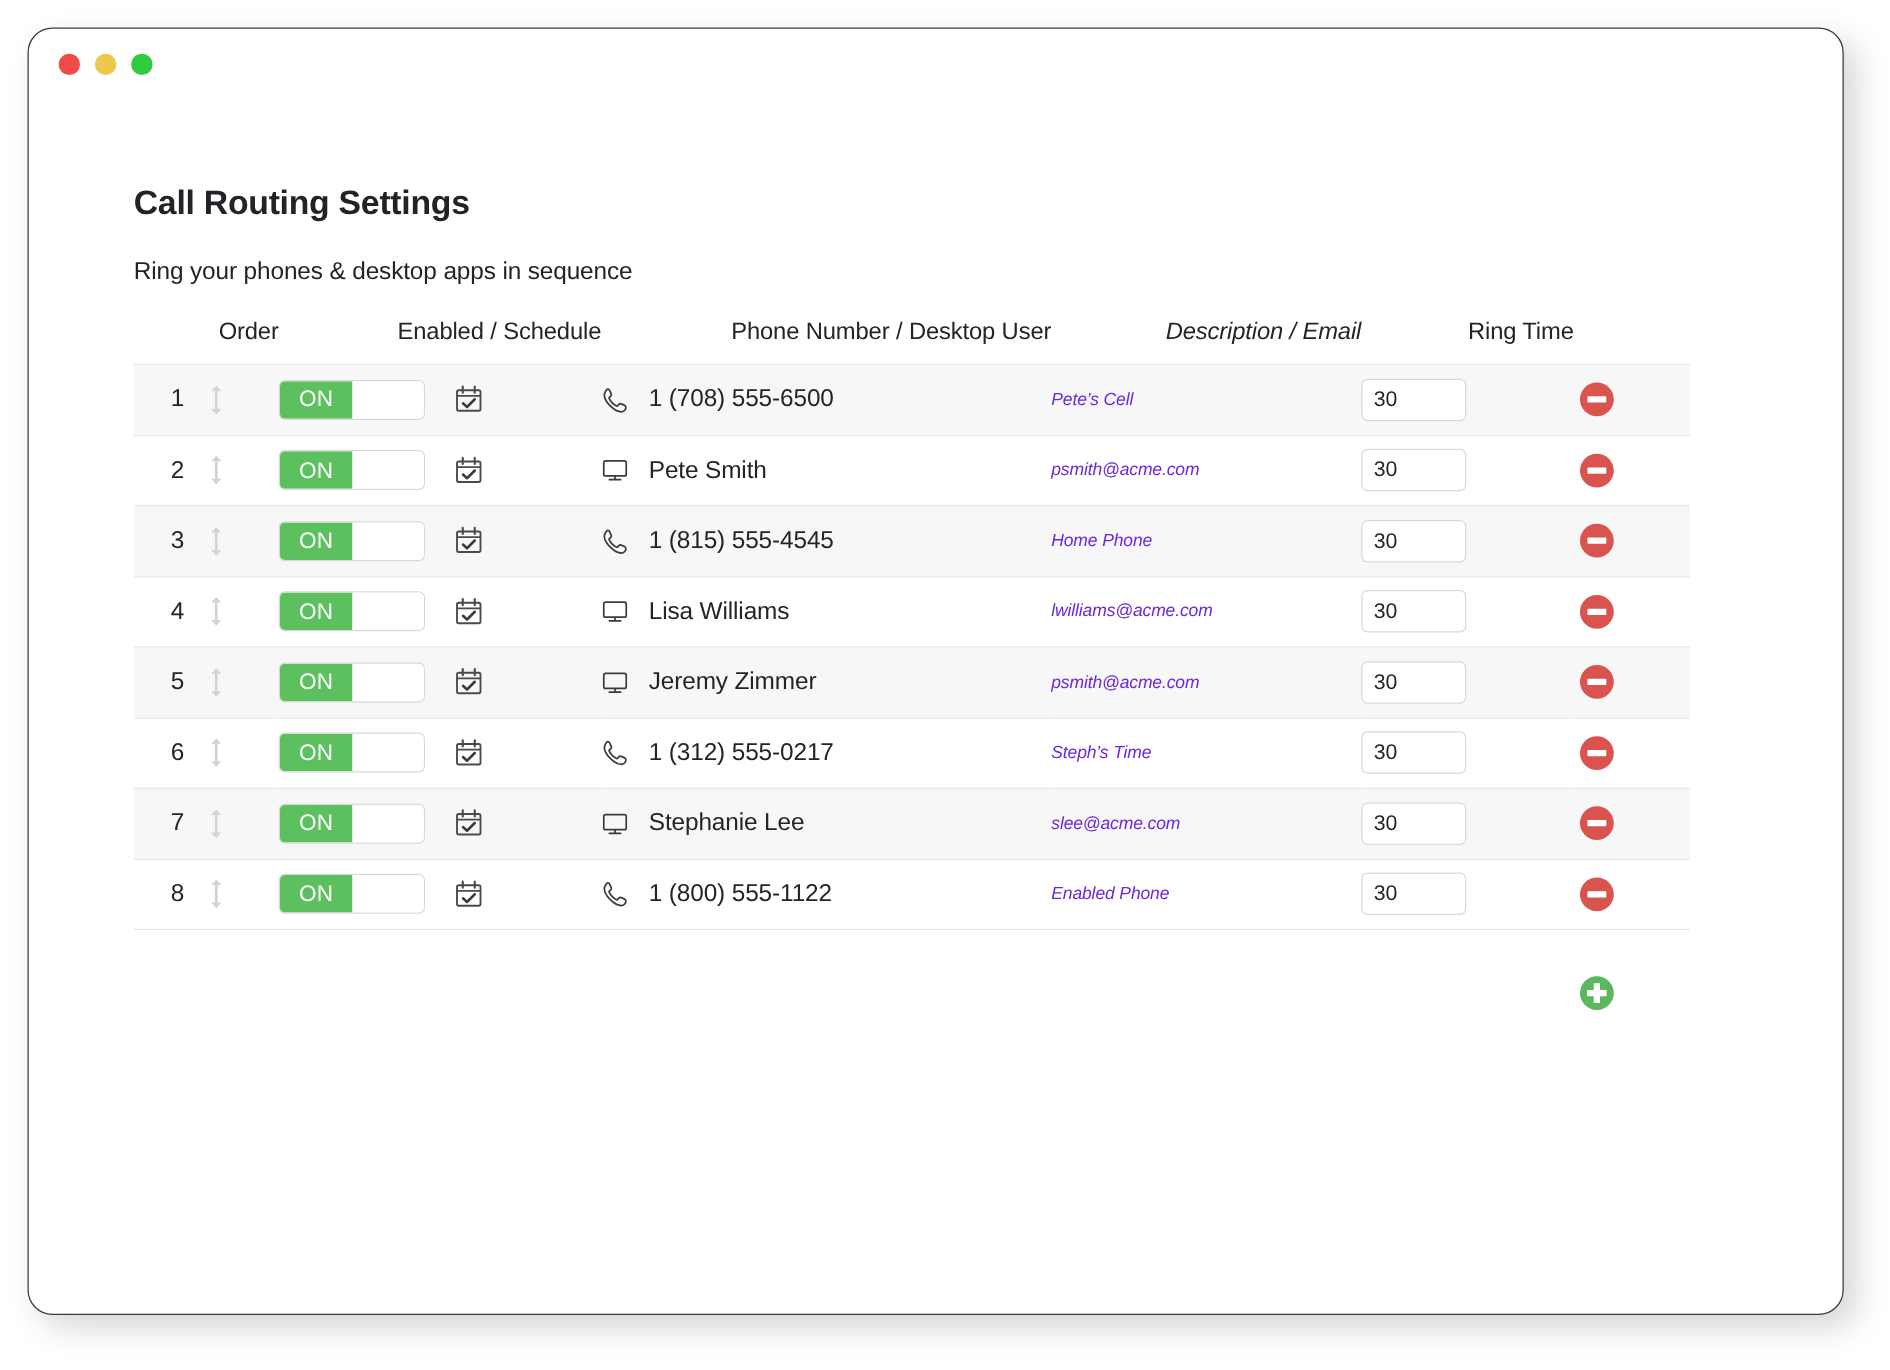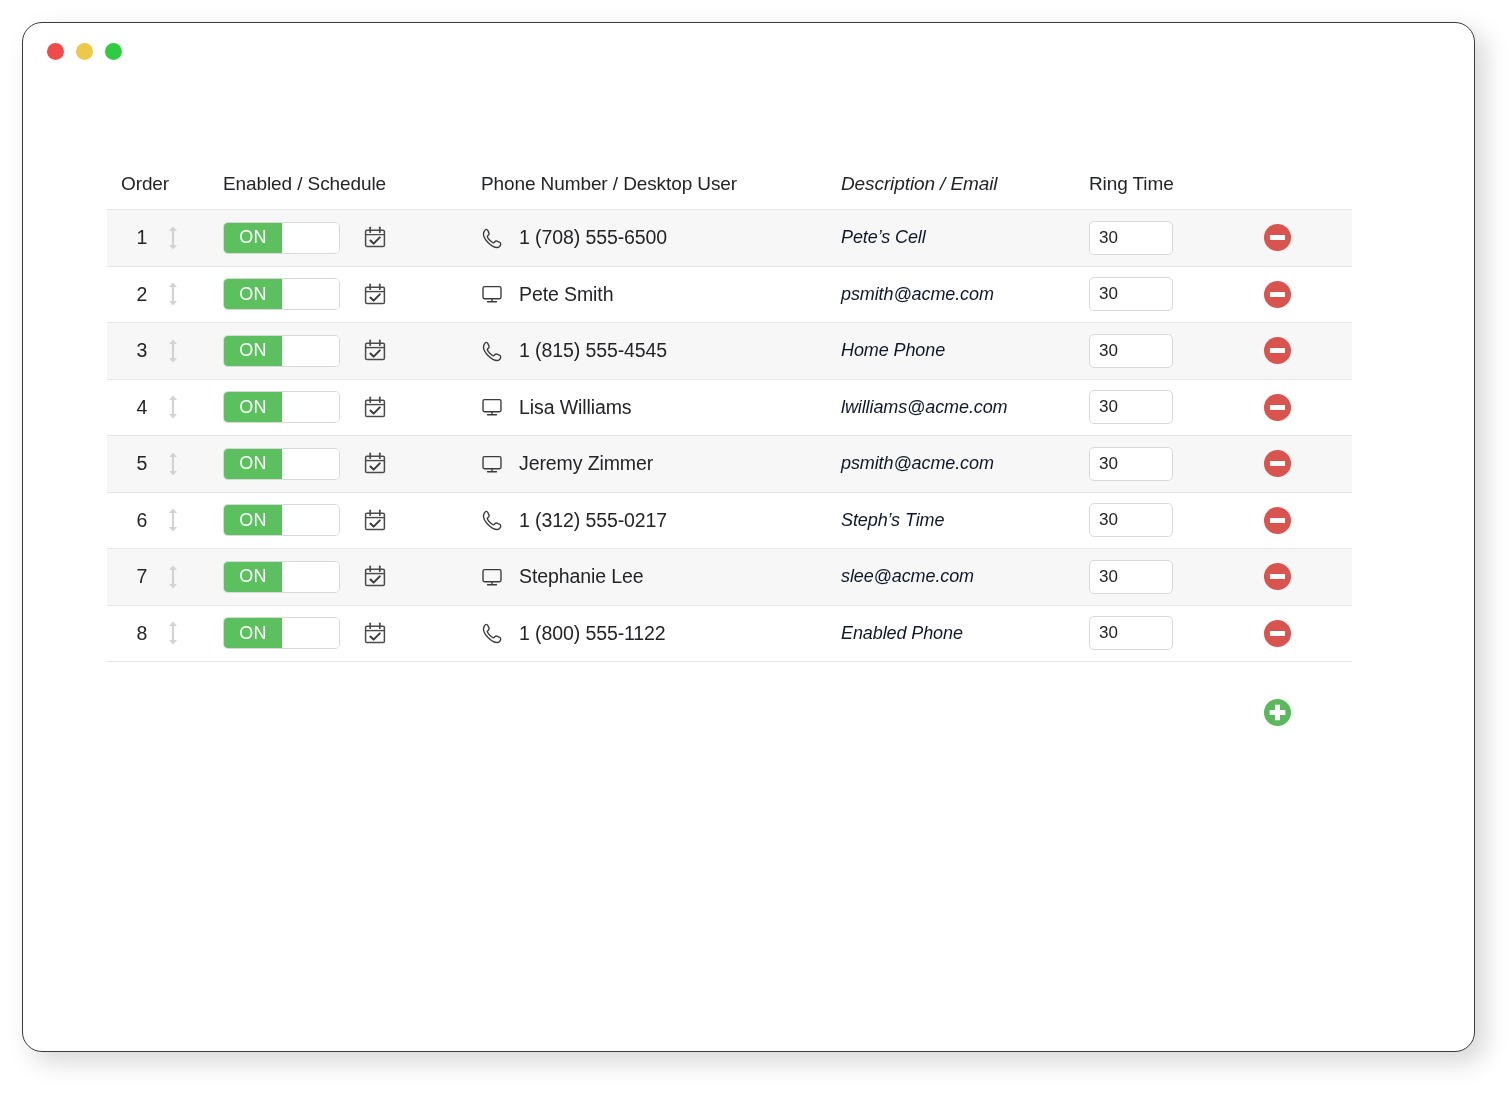--- a/index.html
+++ b/index.html
@@ -94,21 +94,21 @@
   .routing-table {
     margin-top: 26px;
     width: 1245px;
     border-collapse: collapse;
     table-layout: fixed;
   }
   .routing-table th {
     font-size: 19px;
     font-weight: normal;
     color: #232427;
-    text-align: left;
+    text-align: right;
     padding: 0 0 14px 0;
     letter-spacing: -0.1px;
     white-space: nowrap;
   }
   .routing-table tbody tr { height: 56.5px; }
   .routing-table tbody tr.odd  { background: #f7f7f7; }
   .routing-table tbody tr.even { background: #ffffff; }
   .routing-table tbody tr td {
     border-top: 1px solid #e6e6e6;
     padding: 0;
@@ -187,22 +187,22 @@
     gap: 16px;
   }
   .media-icon { width: 22px; height: 22px; flex: none; }
   .media-text {
     font-size: 19.5px;
     color: #232427;
     letter-spacing: -0.1px;
     white-space: nowrap;
   }
   .desc-text {
-    font-size: 18px;
-    color: #0f172a;
+    font-size: 14px;
+    color: #6d28d9;
     letter-spacing: -0.1px;
     white-space: nowrap;
   }
 
   
   .ring-input {
     width: 84px;
     height: 34px;
     border: 1px solid #d9d9d9;
     border-radius: 5px;
@@ -246,22 +246,24 @@
   <div class="titlebar">
     <div class="lights">
       <span class="light red"></span>
       <span class="light yellow"></span>
       <span class="light green"></span>
     </div>
   </div>
 
   <div class="content">
 
-
-
+    <div class="page-title">Call Routing Settings</div>
+
+
+    <div class="subtitle">Ring your phones &amp; desktop apps in sequence</div>
 
     <table class="routing-table">
       <thead>
         <tr>
           <th class="col-order">Order</th>
           <th class="col-enabled">Enabled / Schedule</th>
           <th class="col-phone">Phone Number / Desktop User</th>
           <th class="col-desc">Description / Email</th>
           <th class="col-ring">Ring Time</th>
           <th class="col-action"></th>

